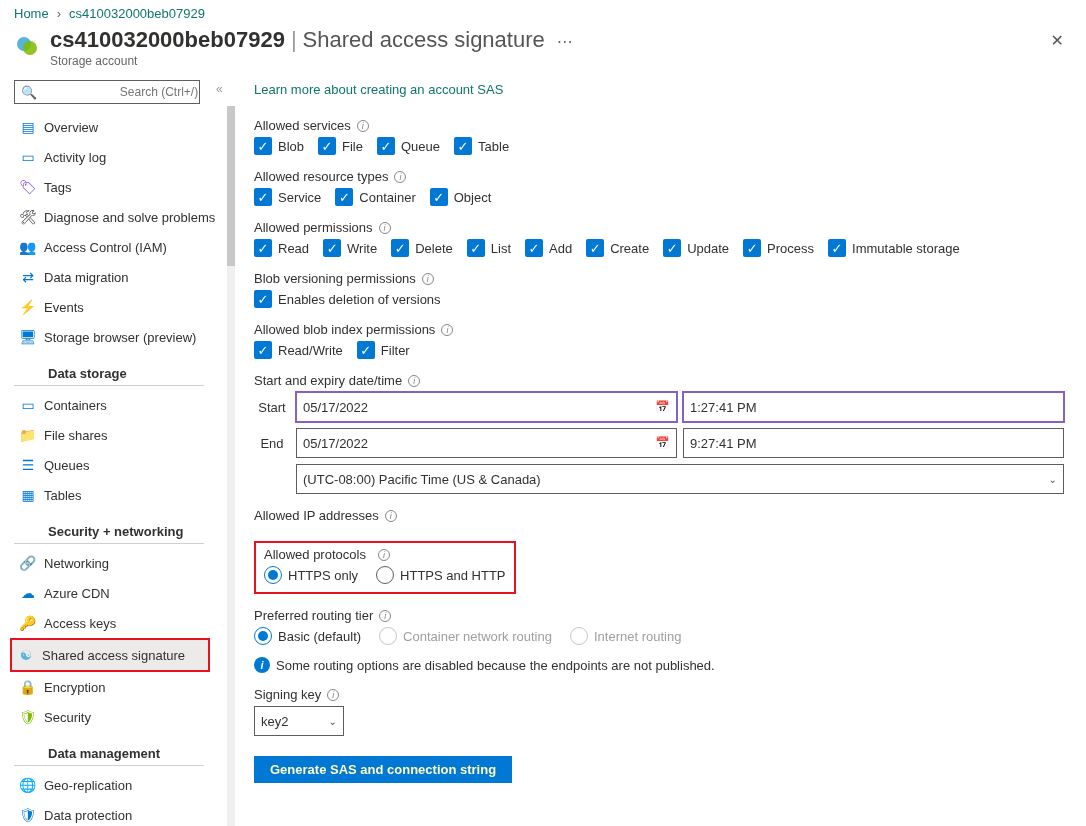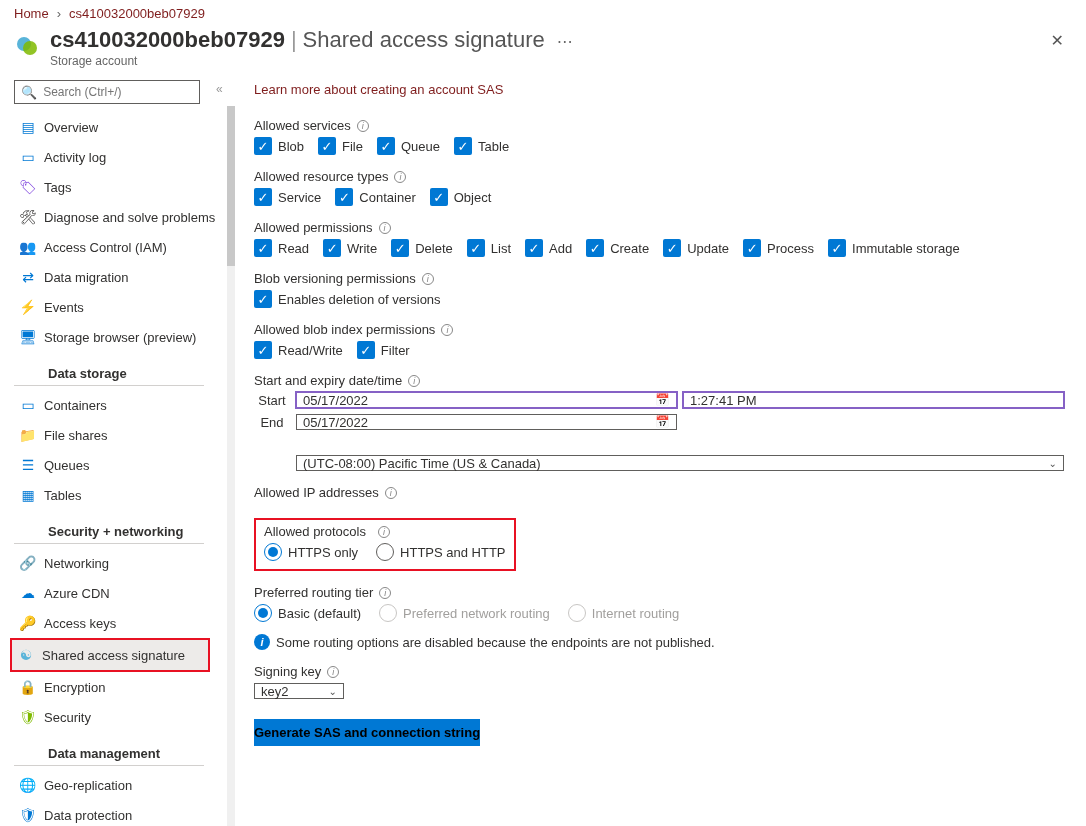--- a/index.html
+++ b/index.html
@@ -1,33 +1,33 @@
 <!DOCTYPE html>
 <html><head>
 <meta charset="utf-8">
 <style>
 * { box-sizing: border-box; margin: 0; padding: 0; }
 body { font-family: "Segoe UI", Arial, sans-serif; font-size: 13px; color: #323130; background: #fff; width: 1086px; }
-a { color: #7f1d1d; text-decoration: none; cursor: pointer; }
+a { color: #0f766e; text-decoration: none; cursor: pointer; }
 .breadcrumb { display: flex; align-items: center; gap: 8px; padding: 6px 14px 2px; font-size: 13px; }
 .breadcrumb .sep { color: #666; }
 .header { display: flex; align-items: flex-start; padding: 4px 14px 12px; }
 .header-icon { width: 26px; height: 26px; margin-right: 10px; margin-top: 6px; display: flex; align-items: center; justify-content: center; }
 .header-icon svg { width: 24px; height: 24px; }
 .title-row { display: flex; align-items: baseline; gap: 6px; }
 .title-main { font-size: 22px; font-weight: 600; }
 .title-sep { font-size: 22px; color: #999; font-weight: 300; }
 .title-sub { font-size: 22px; font-weight: 400; color: #555; }
 .subtitle { font-size: 12px; color: #666; margin-top: 1px; }
 .close-x { margin-left: auto; font-size: 16px; color: #555; cursor: pointer; padding: 4px 8px; }
 .dots { color: #666; font-size: 16px; cursor: pointer; padding: 0 6px; }
 .layout { display: flex; }
 .sidebar { width: 230px; padding: 0 0 10px 14px; position: relative; }
 .search-box { display: flex; align-items: center; border: 1px solid #605e5c; height: 24px; padding: 0 6px; width: 186px; margin-bottom: 8px; }
-.search-box input { border: none; outline: none; font-size: 12px; flex: 1; }
+.search-box input { border: none; outline: none; font-size: 12px; flex: 1; text-align: right; }
 .search-box .mag { color: #666; margin-right: 6px; }
 .collapse-btn { position: absolute; left: 216px; top: 2px; font-size: 12px; color: #999; cursor: pointer; }
 .scroll-col { position: absolute; left: 227px; top: 26px; bottom: 0; width: 8px; background: #f0f0f0; }
 .scroll-thumb { position: absolute; top: 0; width: 8px; height: 160px; background: #c8c8c8; }
 .nav-item { display: flex; align-items: center; gap: 8px; height: 30px; padding: 0 6px; cursor: pointer; font-size: 13px; }
 .nav-item.selected { background: #edebe9; }
 .nav-icon { width: 16px; display: flex; justify-content: center; font-size: 14px; }
 .section-hdr { font-size: 13px; font-weight: 600; margin: 14px 0 4px 0; padding-left: 34px; }
 .section-rule { border: none; border-top: 1px solid #d2d0ce; margin: 4px 0 4px 0; width: 190px; }
 .highlight-box { border: 2px solid #e81123; width: 200px; margin-left: -4px; }
@@ -35,40 +35,40 @@
 .link-row { margin-bottom: 21px; }
 .field-label { display: flex; align-items: center; gap: 6px; font-size: 13px; margin-bottom: 4px; margin-top: 14px; }
 .info-icon { width: 12px; height: 12px; border: 1px solid #888; border-radius: 50%; display: inline-flex; align-items: center; justify-content: center; font-size: 9px; color: #888; font-style: italic; }
 .checkbox-row { display: flex; flex-wrap: wrap; gap: 14px; align-items: center; margin-top: 2px; }
 .cb { display: flex; align-items: center; gap: 6px; font-size: 13px; cursor: pointer; }
 .cb-box { width: 18px; height: 18px; border-radius: 2px; display: flex; align-items: center; justify-content: center; }
 .cb-box.checked { background: #0078d4; color: #fff; }
 .check { font-size: 13px; }
 .datetime-grid { display: grid; grid-template-columns: 36px 1fr 1fr; gap: 6px 6px; align-items: center; margin-top: 4px; }
 .dt-label { font-size: 13px; text-align: center; }
-.input-box { border: 1px solid #605e5c; height: 16px; padding: 0 6px; display: flex; align-items: center; font-size: 13px; position: relative; background: #fff; }
+.input-box { border: 1px solid #605e5c; height: 30px; padding: 0 6px; display: flex; align-items: center; font-size: 13px; position: relative; background: #fff; }
 .input-box.purple { outline: 1px solid #8661c5; border-color: #8661c5; }
 .input-box .cal { margin-left: auto; color: #666; font-size: 12px; }
-.full-input { grid-column: 2 / 4; margin-top: 19px; }
+.full-input { grid-column: 2 / 4; }
 .select-caret { margin-left: auto; font-size: 10px; color: #555; }
 .ip-input { width: 100%; }
 .ip-input input { border: none; outline: none; width: 100%; font-size: 13px; color: #666; }
 .radio-row { display: flex; gap: 18px; margin-top: 2px; }
 .radio { display: flex; align-items: center; gap: 6px; font-size: 13px; cursor: pointer; }
 .r-circ { width: 18px; height: 18px; border-radius: 50%; border: 1px solid #605e5c; display: flex; align-items: center; justify-content: center; }
 .r-circ.sel { border-color: #0078d4; }
 .r-dot { width: 10px; height: 10px; border-radius: 50%; background: #0078d4; }
 .radio.disabled { color: #a19f9d; cursor: default; }
 .radio.disabled .r-circ { border-color: #c8c6c4; }
 .red-box { border: 2px solid #e81123; padding: 4px 8px 8px; display: inline-block; margin-top: 14px; }
 .red-box .field-label { margin-top: 0; gap: 12px; }
 .info-line { display: flex; align-items: center; gap: 6px; font-size: 13px; margin-top: 12px; }
 .info-ball { width: 16px; height: 16px; border-radius: 50%; background: #0078d4; color: #fff; display: flex; align-items: center; justify-content: center; font-size: 11px; font-style: italic; font-weight: bold; }
 .signing-select { width: 90px; margin-top: 4px; }
-.gen-btn { background: #0078d4; color: #000000; border: none; padding: 6px 0; font-size: 13px; font-weight: 600; cursor: pointer; margin-top: 20px; }
+.gen-btn { background: #0078d4; color: #fef9c3; border: none; padding: 6px 16px; font-size: 13px; font-weight: 600; cursor: pointer; margin-top: 20px; }
 </style>
 </head>
 <body>
 
 <div class="breadcrumb">
   <a>Home</a>
   <span class="sep">›</span>
   <a>cs410032000beb07929</a>
 </div>
 
@@ -359,20 +359,23 @@
           <span class="cal">📅</span>
         </div>
       <div class="input-box purple">
           <span>1:27:41 PM</span>
         </div>
       <span class="dt-label">End</span>
       <div class="input-box">
           <span>05/17/2022</span>
           <span class="cal">📅</span>
         </div>
+      <div class="input-box">
+          <span>9:27:41 PM</span>
+        </div>
       <span></span>
       <div class="input-box full-input">
           <span>(UTC-08:00) Pacific Time (US &amp; Canada)</span>
           <span class="select-caret">⌄</span>
         </div>
     </div>
 
     <div class="field-label">
         <span>Allowed IP addresses</span>
         <span class="info-icon">i</span>
@@ -403,21 +406,21 @@
       </div>
     <div class="radio-row">
       <label class="radio">
           <span class="r-circ sel">
             <span class="r-dot"></span>
           </span>
           <span>Basic (default)</span>
         </label>
       <label class="radio disabled">
           <span class="r-circ"></span>
-          <span>Preferred network routing</span>
+          <span>Container network routing</span>
         </label>
       <label class="radio disabled">
           <span class="r-circ"></span>
           <span>Internet routing</span>
         </label>
     </div>
     <div class="info-line">
         <span class="info-ball">i</span>
         <span>Some routing options are disabled because the endpoints are not published.</span>
       </div>

